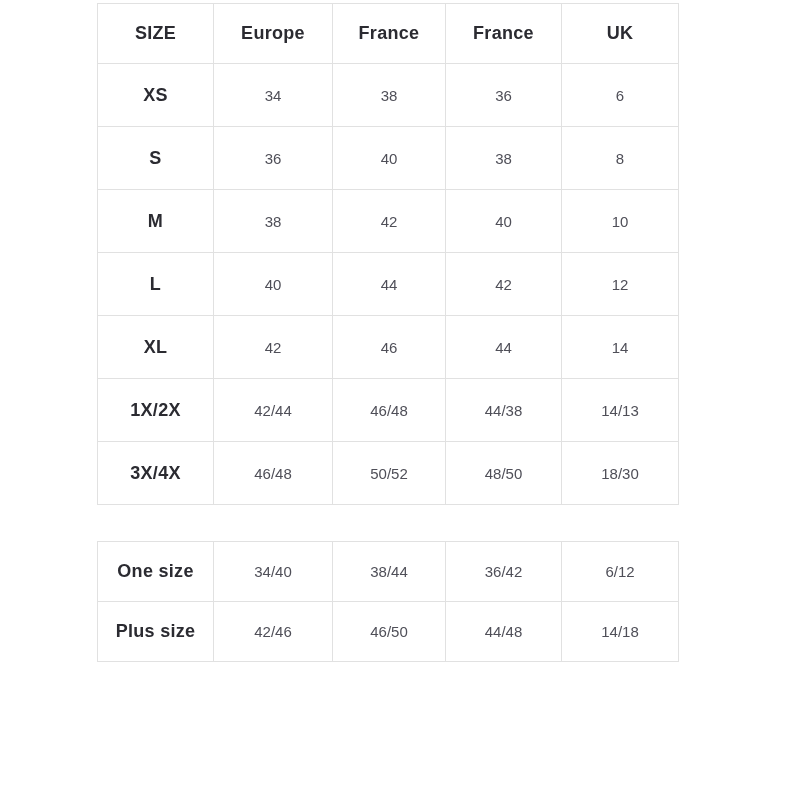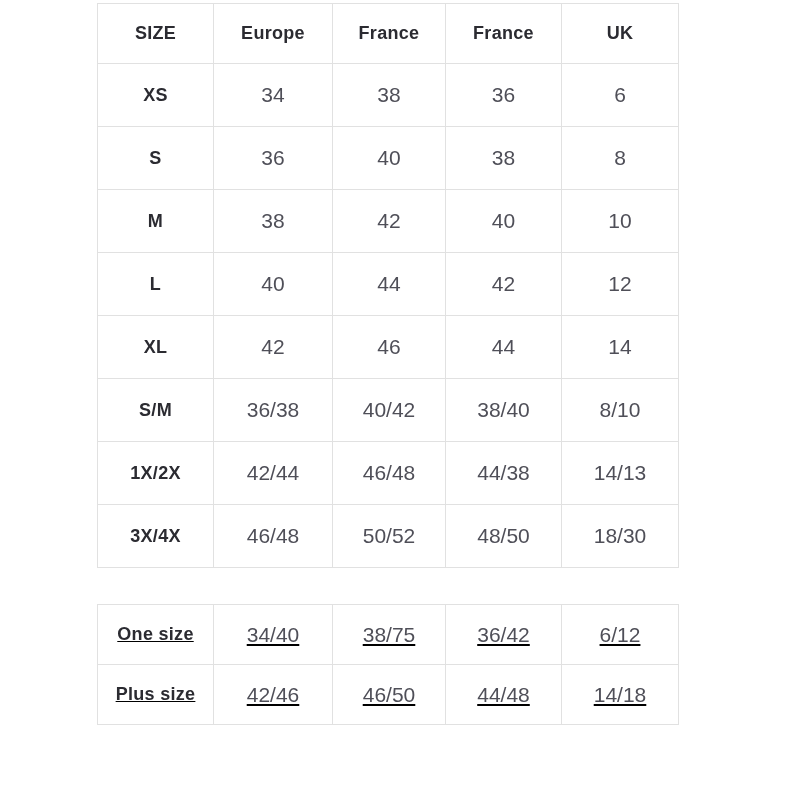--- a/index.html
+++ b/index.html
@@ -30,28 +30,28 @@
     vertical-align:middle;
     padding:0;
   }
   th{
     font-size:18px;
     font-weight:700;
     letter-spacing:.3px;
     color:var(--head);
   }
   td{
-    font-size:21px;
+    font-size:15px;
     font-weight:400;
     color:var(--data);
   }
   table.t1 thead tr{height:60px;}
   table.t1 tbody tr{height:63px;}
   table.t2{margin-top:36px;}
-  table.t2 tbody tr{height:60px;text-decoration:underline;}
+  table.t2 tbody tr{height:60px;}
 </style>
 </head>
 <body>
 
 <div class="wrap">
 
   <table class="t1">
     <colgroup>
       <col class="c-size">
         <col class="c-eu">
@@ -98,27 +98,20 @@
           <td>12</td>
         </tr>
         <tr>
           <th>XL</th>
           <td>42</td>
           <td>46</td>
           <td>44</td>
           <td>14</td>
         </tr>
         <tr>
-          <th>S/M</th>
-          <td>36/38</td>
-          <td>40/42</td>
-          <td>38/40</td>
-          <td>8/10</td>
-        </tr>
-        <tr>
           <th>1X/2X</th>
           <td>42/44</td>
           <td>46/48</td>
           <td>44/38</td>
           <td>14/13</td>
         </tr>
         <tr>
           <th>3X/4X</th>
           <td>46/48</td>
           <td>50/52</td>
@@ -133,21 +126,21 @@
       <col class="c-size">
         <col class="c-eu">
         <col class="c-it">
         <col class="c-fr">
         <col class="c-uk">
     </colgroup>
     <tbody>
         <tr>
           <th>One size</th>
           <td>34/40</td>
-          <td>38/75</td>
+          <td>38/44</td>
           <td>36/42</td>
           <td>6/12</td>
         </tr>
         <tr>
           <th>Plus size</th>
           <td>42/46</td>
           <td>46/50</td>
           <td>44/48</td>
           <td>14/18</td>
         </tr>

